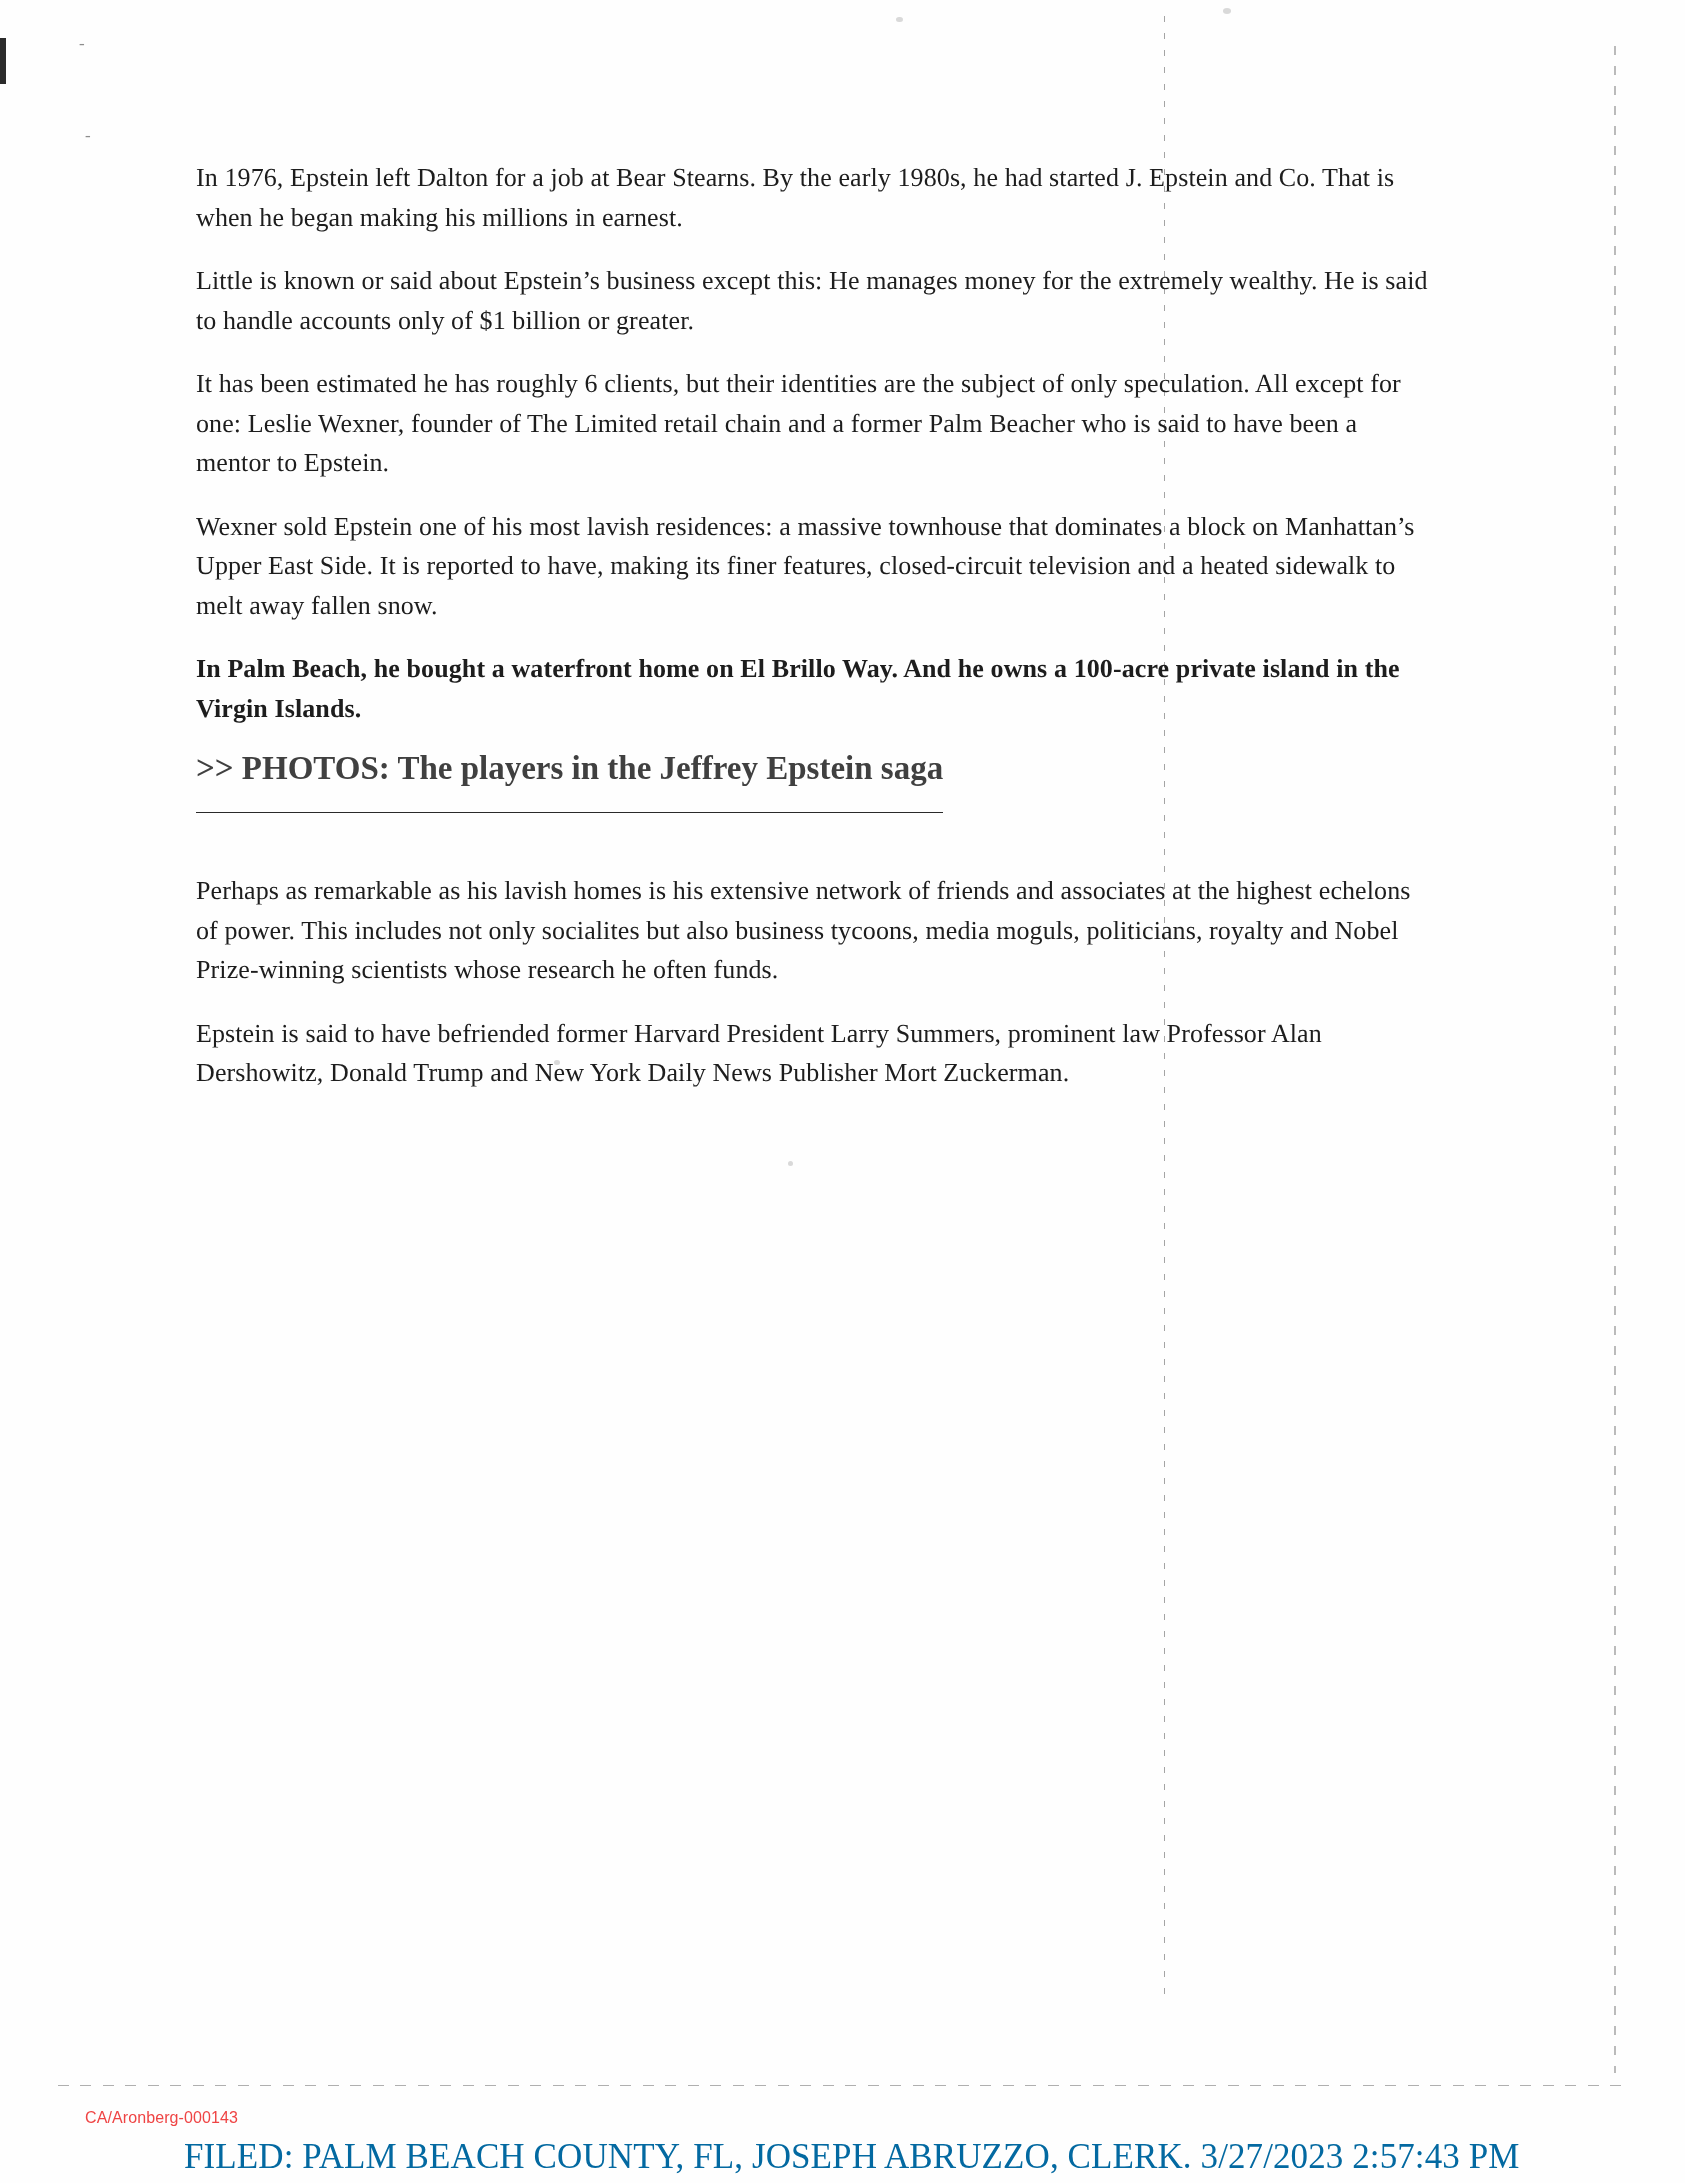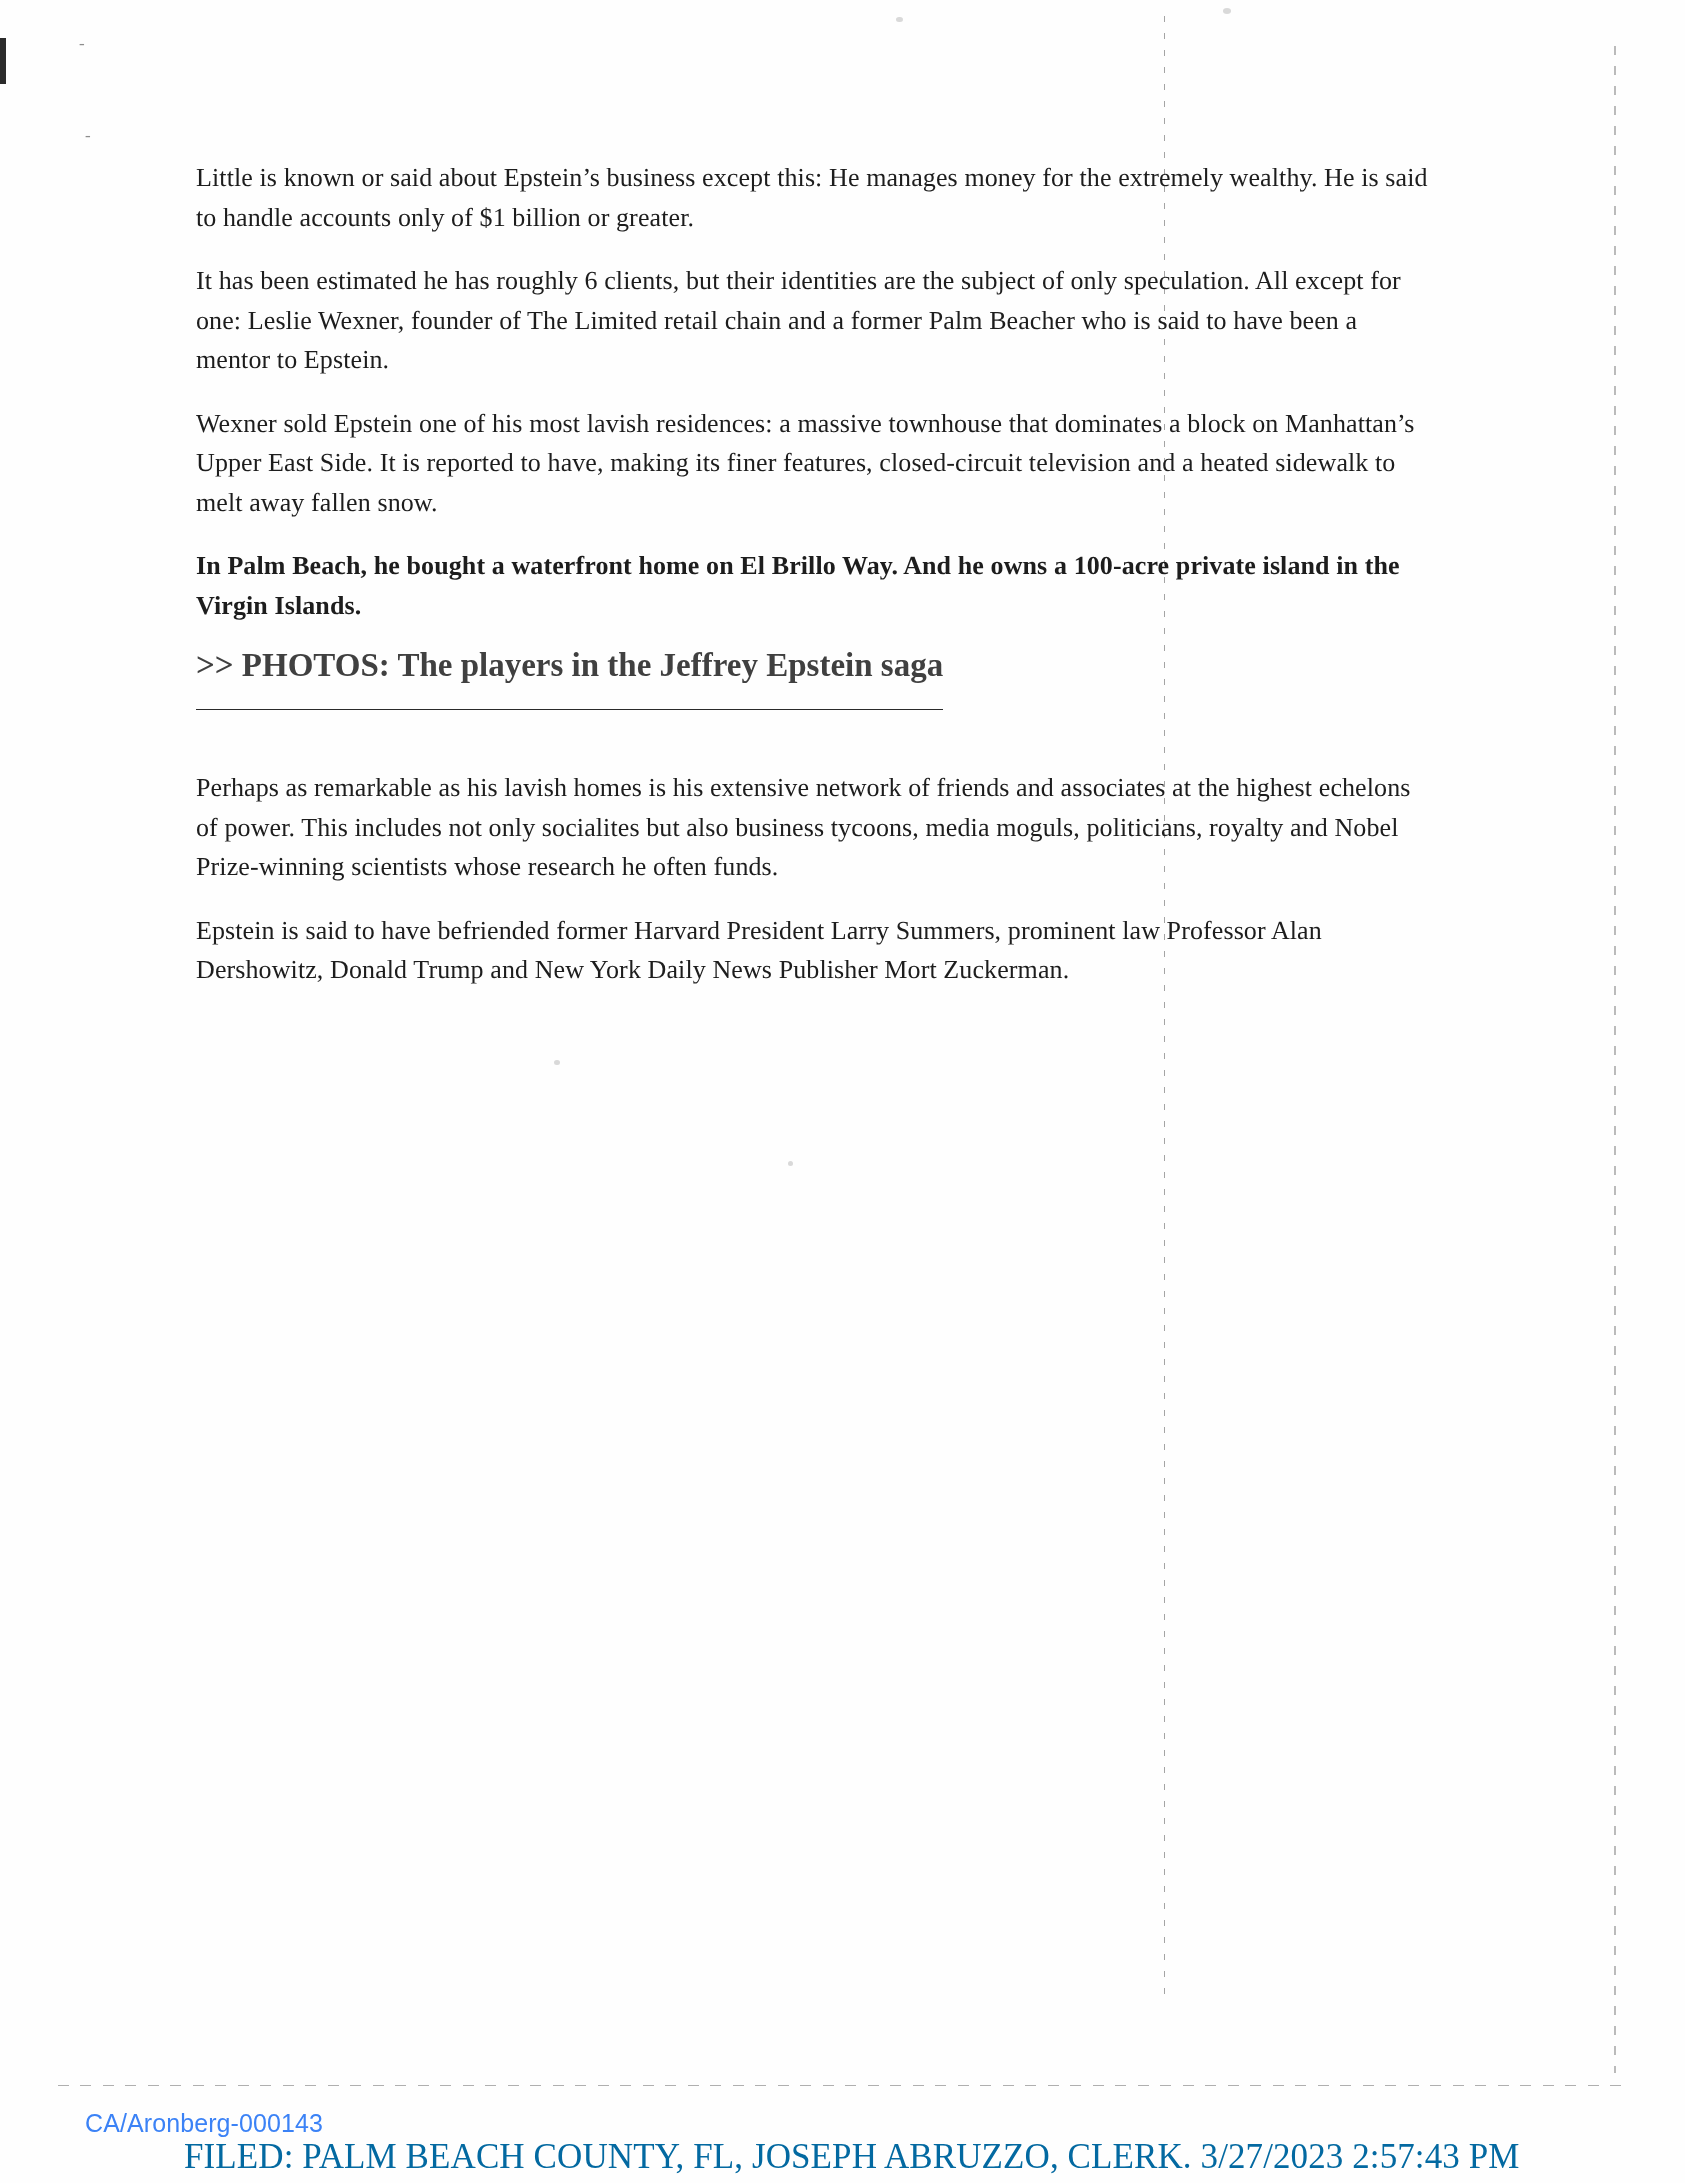--- a/index.html
+++ b/index.html
@@ -90,22 +90,22 @@
   .photo-link .arrows {
     font-weight: bold;
   }
   .photo-wrap { margin: 9.3px 0 30.5px 0; }
 
   .footer-stamp {
     position: absolute;
     left: 85px;
     top: 2109px;
     font-family: "Liberation Sans", sans-serif;
-    font-size: 25px;
-    color: #3b82f6;
+    font-size: 16px;
+    color: #ef4444;
     letter-spacing: 0.1px;
   }
   .filed-stamp {
     position: absolute;
     left: 184px;
     top: 2137px;
     font-family: "Liberation Serif", serif;
     font-size: 35px;
     color: #0369a1;
     letter-spacing: 0.1px;
@@ -134,20 +134,21 @@
   <div class="speck" style="left:1223px; top:8px; width:8px; height:6px; border-radius:50%;"></div>
   <div class="speck" style="left:554px; top:1060px; width:6px; height:5.3px; border-radius:50%;"></div>
   <div class="speck" style="left:788px; top:1161px; width:5.3px; height:5.3px; border-radius:50%;"></div>
 
   <div class="vline" style="left:1164px; top:16px; height:1987px;"></div>
   <div class="vline2" style="left:1614px; top:46px; height:2027px;"></div>
   <div class="hline" style="left:58px; top:2085px; width:1563px;"></div>
 
   <div class="body-text">
 
+    <p class="para">In 1976, Epstein left Dalton for a job at Bear Stearns. By the early 1980s, he had started J. Epstein and Co. That is when he began making his millions in earnest.</p>
     <p class="para">Little is known or said about Epstein’s business except this: He manages money for the extremely wealthy. He is said to handle accounts only of $1 billion or greater.</p>
     <p class="para">It has been estimated he has roughly 6 clients, but their identities are the subject of only speculation. All except for one: Leslie Wexner, founder of The Limited retail chain and a former Palm Beacher who is said to have been a mentor to Epstein.</p>
     <p class="para">Wexner sold Epstein one of his most lavish residences: a massive townhouse that dominates a block on Manhattan’s Upper East Side. It is reported to have, making its finer features, closed-circuit television and a heated sidewalk to melt away fallen snow.</p>
     <p class="para tight">In Palm Beach, he bought a waterfront home on El Brillo Way. And he owns a 100-acre private island in the Virgin Islands.</p>
 
     <div class="photo-wrap">
       <a class="photo-link" href="#"><span class="arrows">&gt;&gt;</span> <span>PHOTOS: The players in the Jeffrey Epstein saga</span></a>
     </div>
 
     <p class="para">Perhaps as remarkable as his lavish homes is his extensive network of friends and associates at the highest echelons of power. This includes not only socialites but also business tycoons, media moguls, politicians, royalty and Nobel Prize-winning scientists whose research he often funds.</p>

